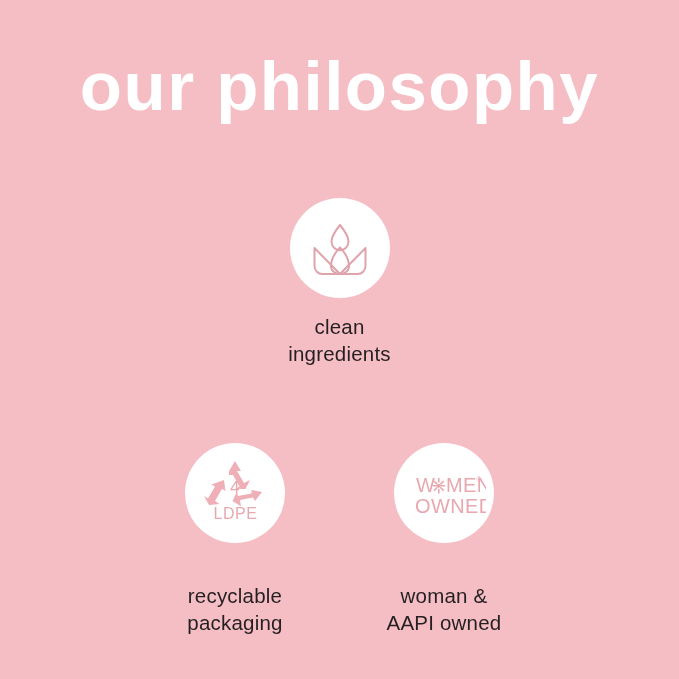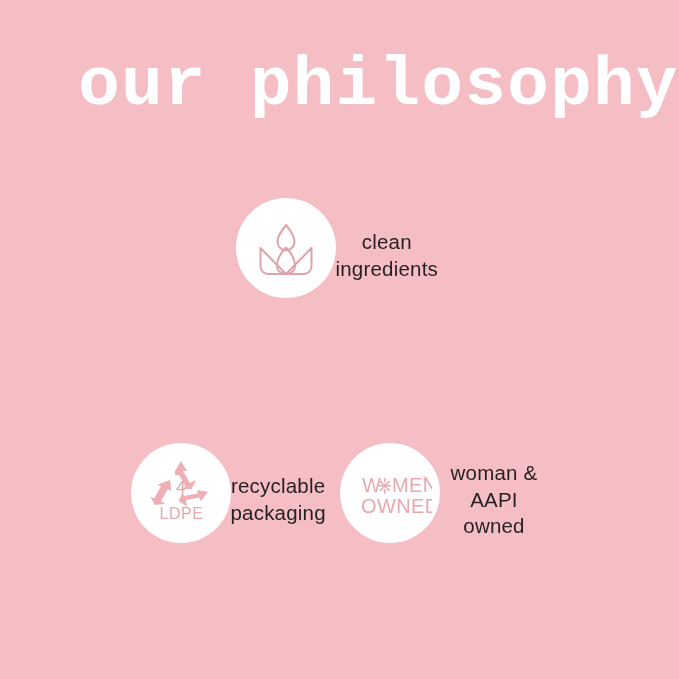--- a/index.html
+++ b/index.html
@@ -19,44 +19,44 @@
     background: #F5BEC4;
     overflow: hidden;
   }
 
   
   #title {
     position: absolute;
     top: 52px;
     left: 0;
     width: 679px;
-    text-align: right;
+    text-align: center;
     color: #FFFFFF;
-    font-family: Liberation Mono, monospace;
+    font-family: Liberation Sans, sans-serif;
     font-weight: bold;
     font-size: 69px;
     letter-spacing: 1.5px;
     line-height: 1;
     white-space: nowrap;
   }
 
   
   .row {
     position: absolute;
     left: 0;
     width: 679px;
     display: flex;
     justify-content: center;
   }
   #row-top  { top: 198px; }
   #row-bottom { top: 443px; }
 
   .item {
     display: flex;
-    flex-direction: row;
+    flex-direction: column;
     align-items: center;
   }
   #row-top .item { width: 208px; }
   #row-bottom .item { width: 209px; }
 
   .circle {
     width: 100px;
     height: 100px;
     border-radius: 50%;
     background: #FFFFFF;
@@ -69,21 +69,21 @@
 
   .caption {
     margin-top: 16px;
     text-align: center;
     color: #241F20;
     font-size: 20.5px;
     line-height: 1.3;
     letter-spacing: 0.2px;
     white-space: pre-line;
   }
-  #row-bottom .caption { margin-top: 14px; }
+  #row-bottom .caption { margin-top: 40px; }
 
   
   .ico { stroke: #DFA3AB; fill: none; stroke-width: 2; stroke-linecap: round; stroke-linejoin: round; }
   .ico-fill { fill: #EFAFB6; stroke: none; }
   .ico-txt { fill: #E8A8B0; stroke: none; font-family: "Liberation Sans", sans-serif; }
 </style>
 </head>
 <body>
 
 <div id="poster">

